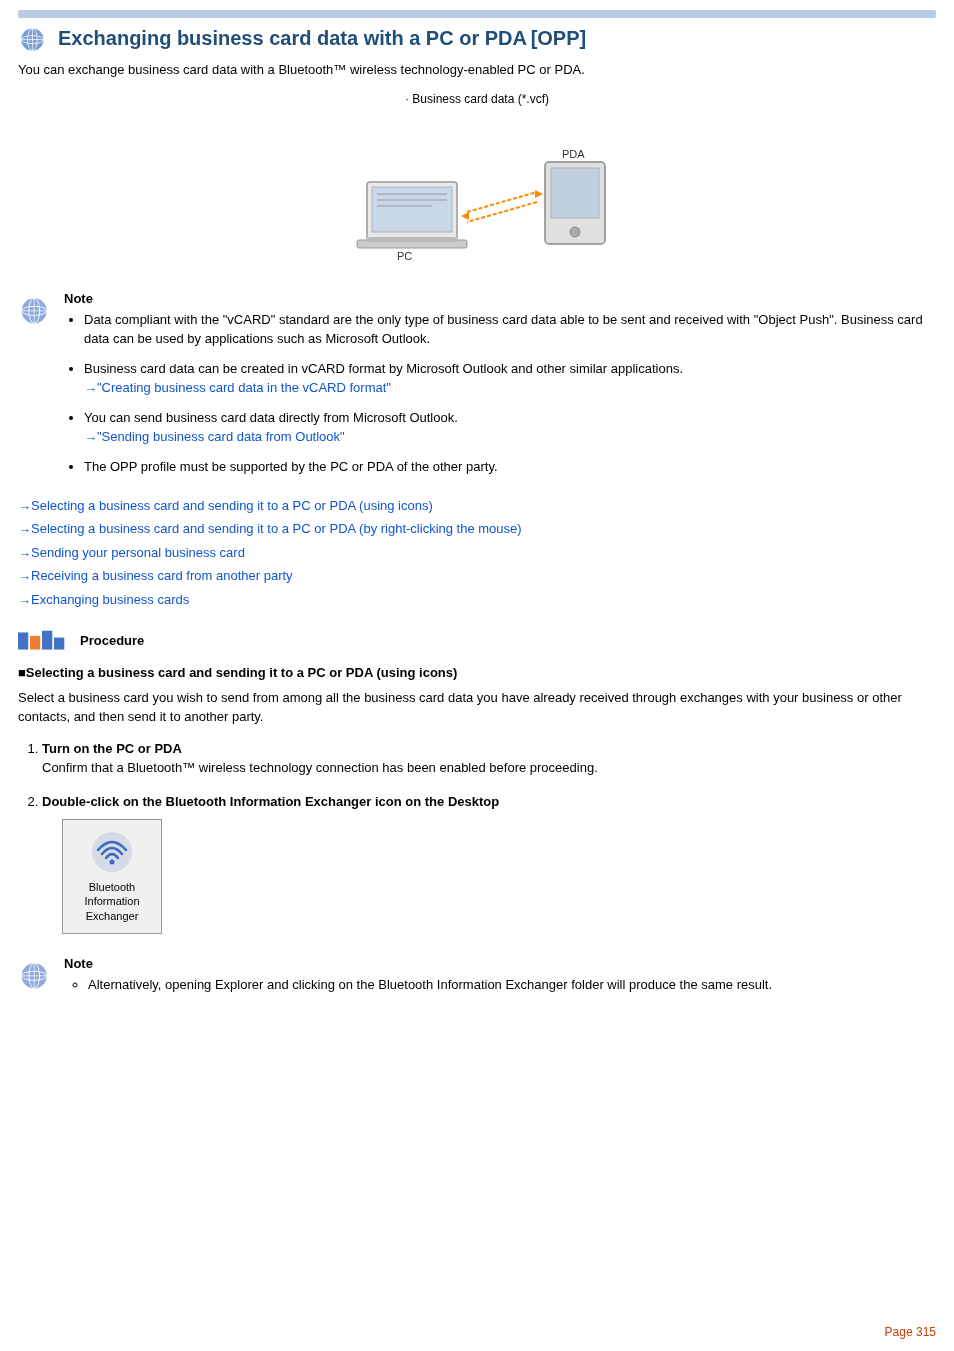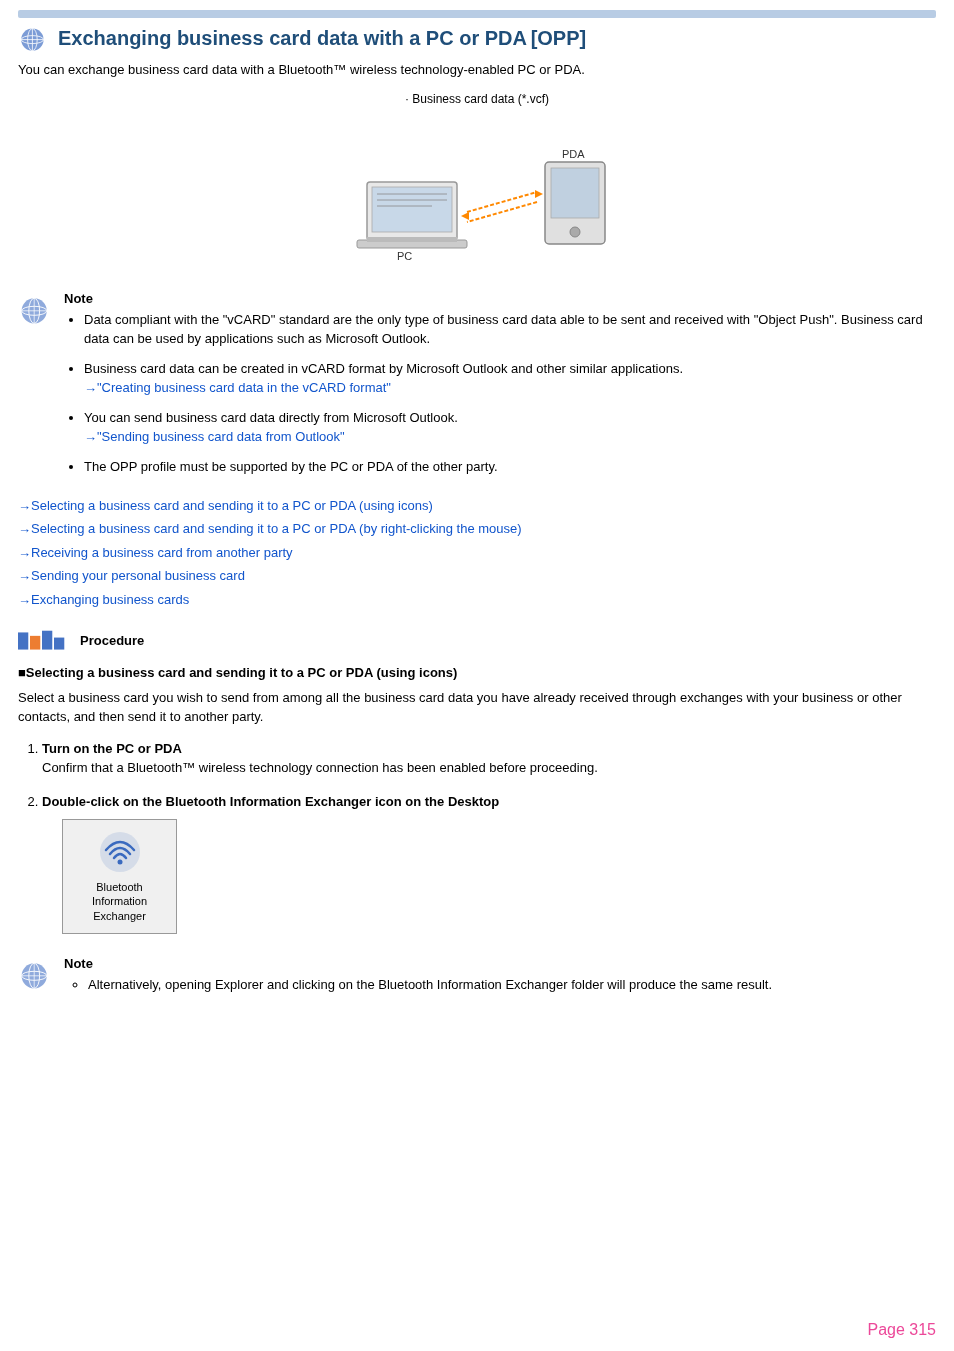--- a/index.html
+++ b/index.html
@@ -148,21 +148,21 @@
       line-height: 1.5;
     }
     
     .bluetooth-icon-box {
       display: inline-block;
       border: 1px solid #999;
       padding: 10px 14px;
       text-align: center;
       margin: 8px 0 8px 20px;
       background: #f0f0f0;
-      width: 115px;
+      width: 100px;
     }
     .bluetooth-icon-box .bt-label {
       font-size: 11px;
       line-height: 1.3;
       color: #000;
     }
     
     .note2-section {
       display: flex;
       align-items: flex-start;
@@ -173,22 +173,22 @@
       padding-left: 24px;
     }
     .note2-content ul li {
       line-height: 1.5;
     }
     
     .page-number {
       position: absolute;
       bottom: 12px;
       right: 18px;
-      font-size: 16px;
-      color: #ec4899;
+      font-size: 12px;
+      color: #c2410c;
     }
   </style>
 </head>
 <body>
 
 <div class="page-container">
 
   <div class="top-bar"></div>
 
   <div class="title-section">
@@ -265,22 +265,22 @@
           <a class="link-blue">→"Sending business card data from Outlook"</a>
         </li>
         <li>The OPP profile must be supported by the PC or PDA of the other party.</li>
       </ul>
     </div>
   </div>
 
   <div class="nav-links">
     <div style="color:#1155cc;cursor:pointer;">→Selecting a business card and sending it to a PC or PDA (using icons)</div>
     <div style="color:#1155cc;cursor:pointer;">→Selecting a business card and sending it to a PC or PDA (by right-clicking the mouse)</div>
+    <div style="color:#1155cc;cursor:pointer;">→Sending your personal business card</div>
     <div style="color:#1155cc;cursor:pointer;">→Receiving a business card from another party</div>
-    <div style="color:#1155cc;cursor:pointer;">→Sending your personal business card</div>
     <div style="color:#1155cc;cursor:pointer;">→Exchanging business cards</div>
   </div>
 
   <div class="procedure-section">
     <div class="procedure-header">
 
       <svg class="procedure-icon" viewBox="0 0 56 28" xmlns="http://www.w3.org/2000/svg">
         <rect x="0" y="4" width="12" height="20" fill="#4472c4"></rect>
         <rect x="14" y="8" width="12" height="16" fill="#ed7d31"></rect>
         <rect x="28" y="2" width="12" height="22" fill="#4472c4"></rect>

